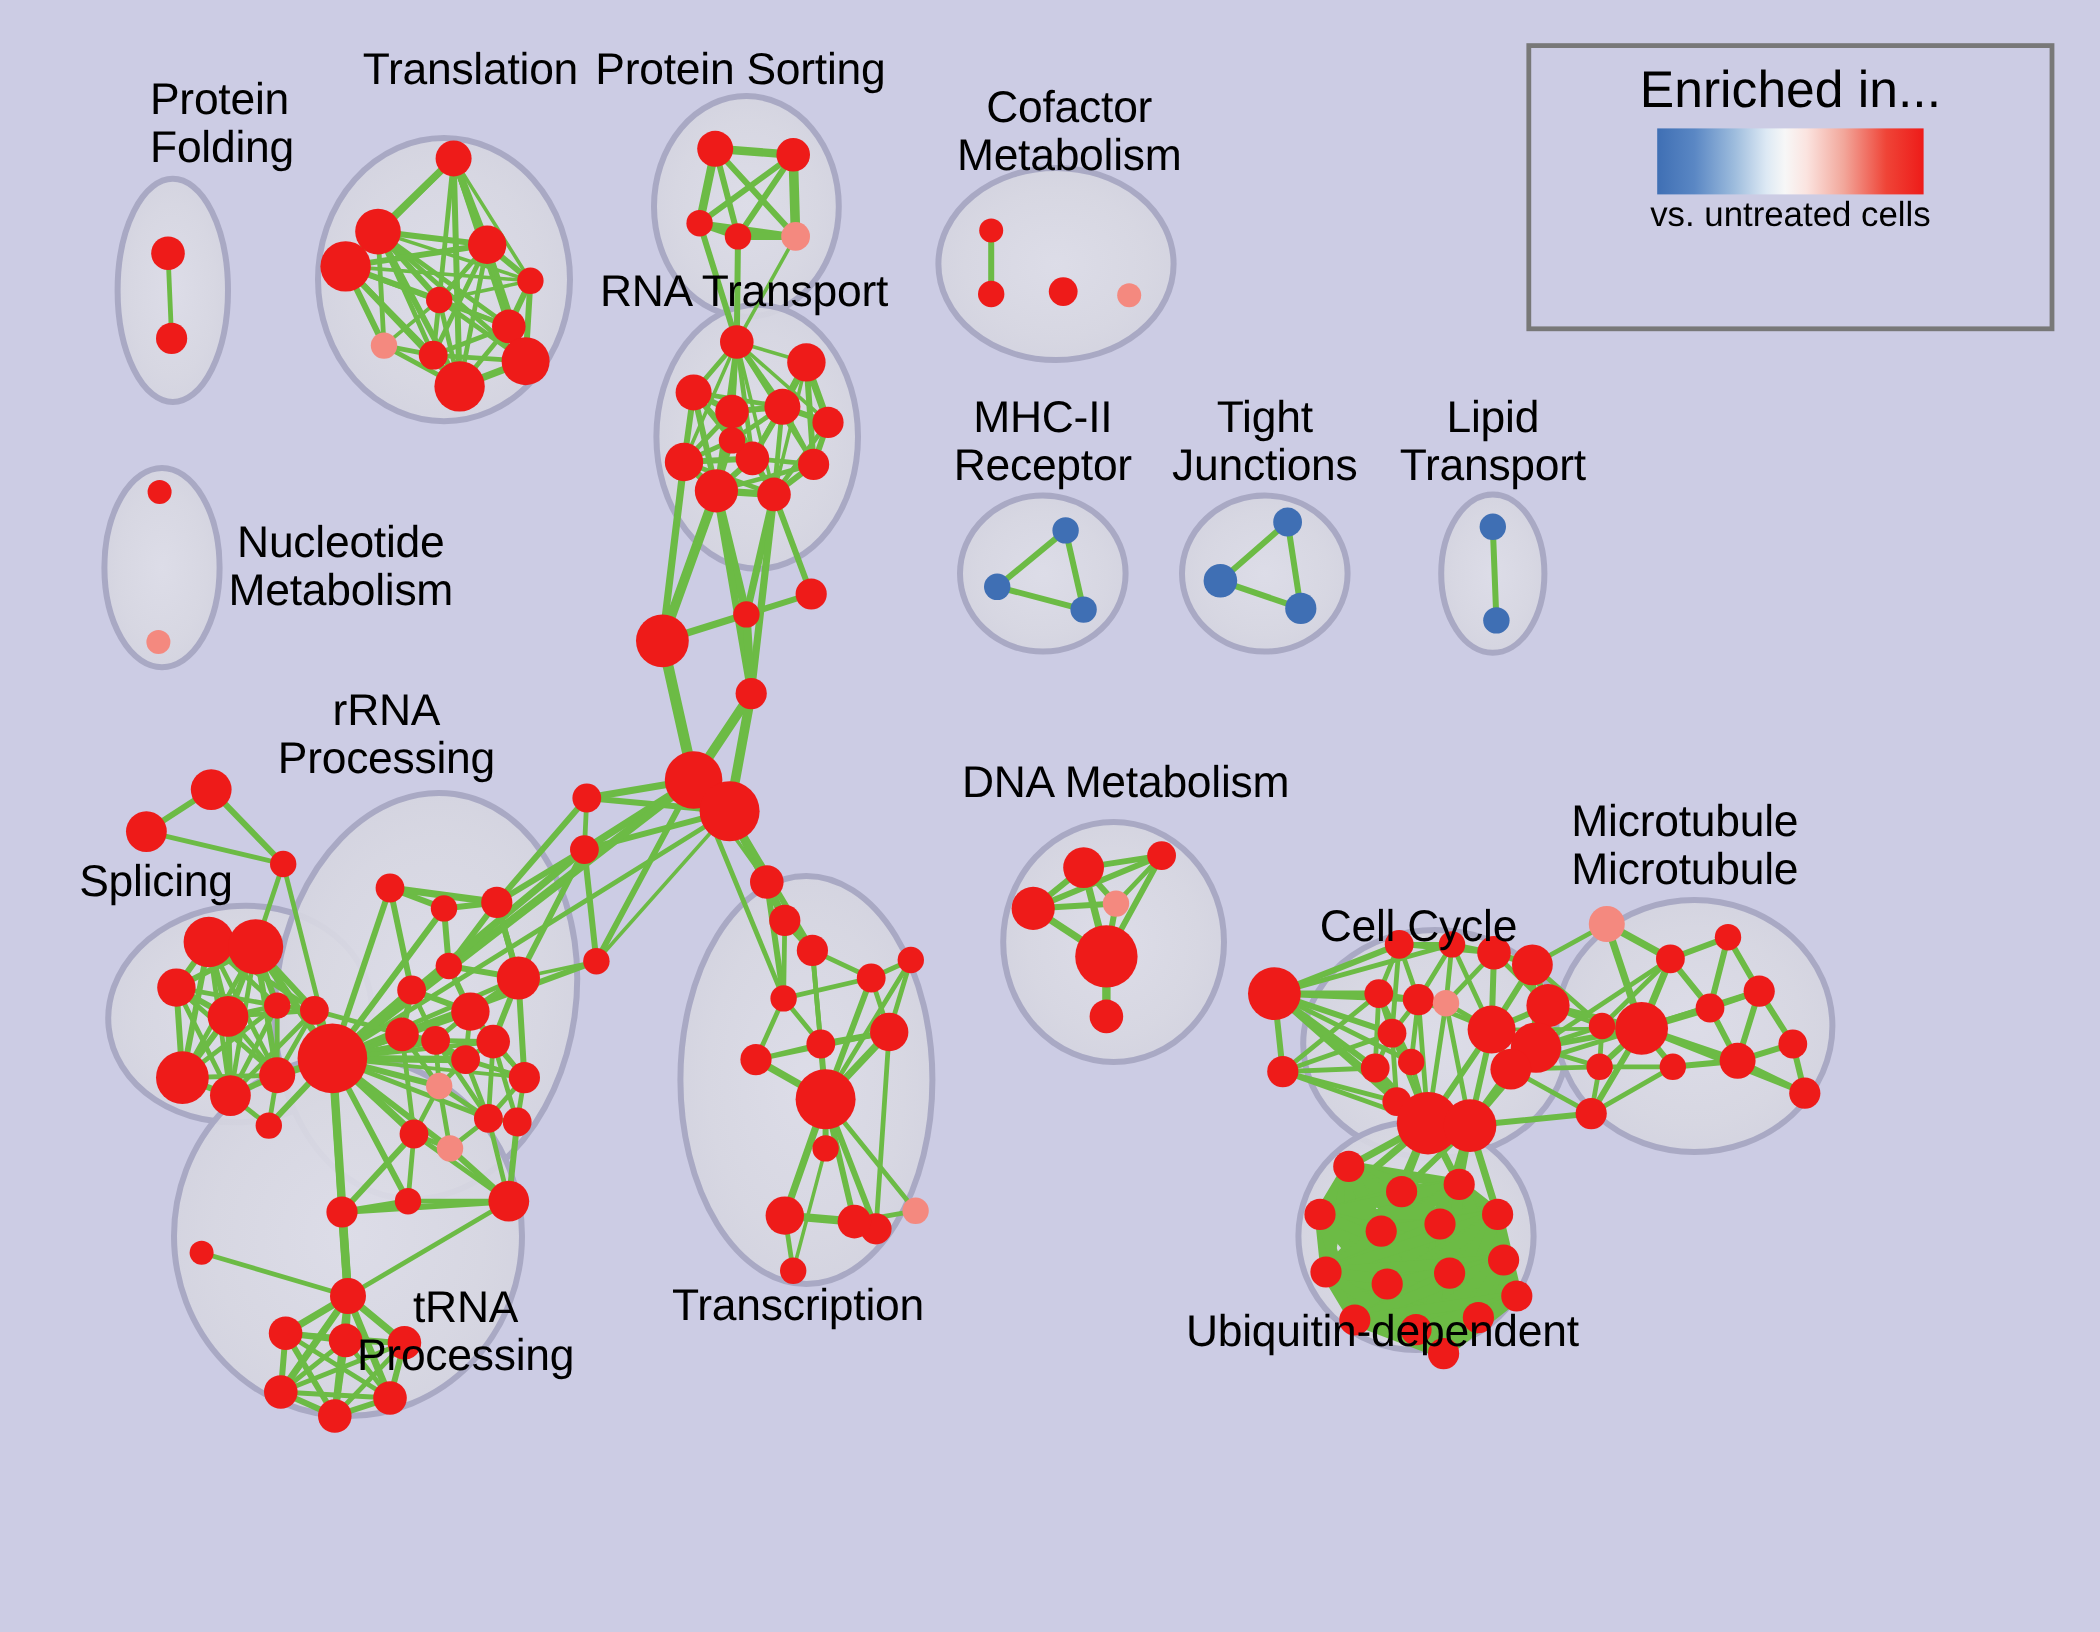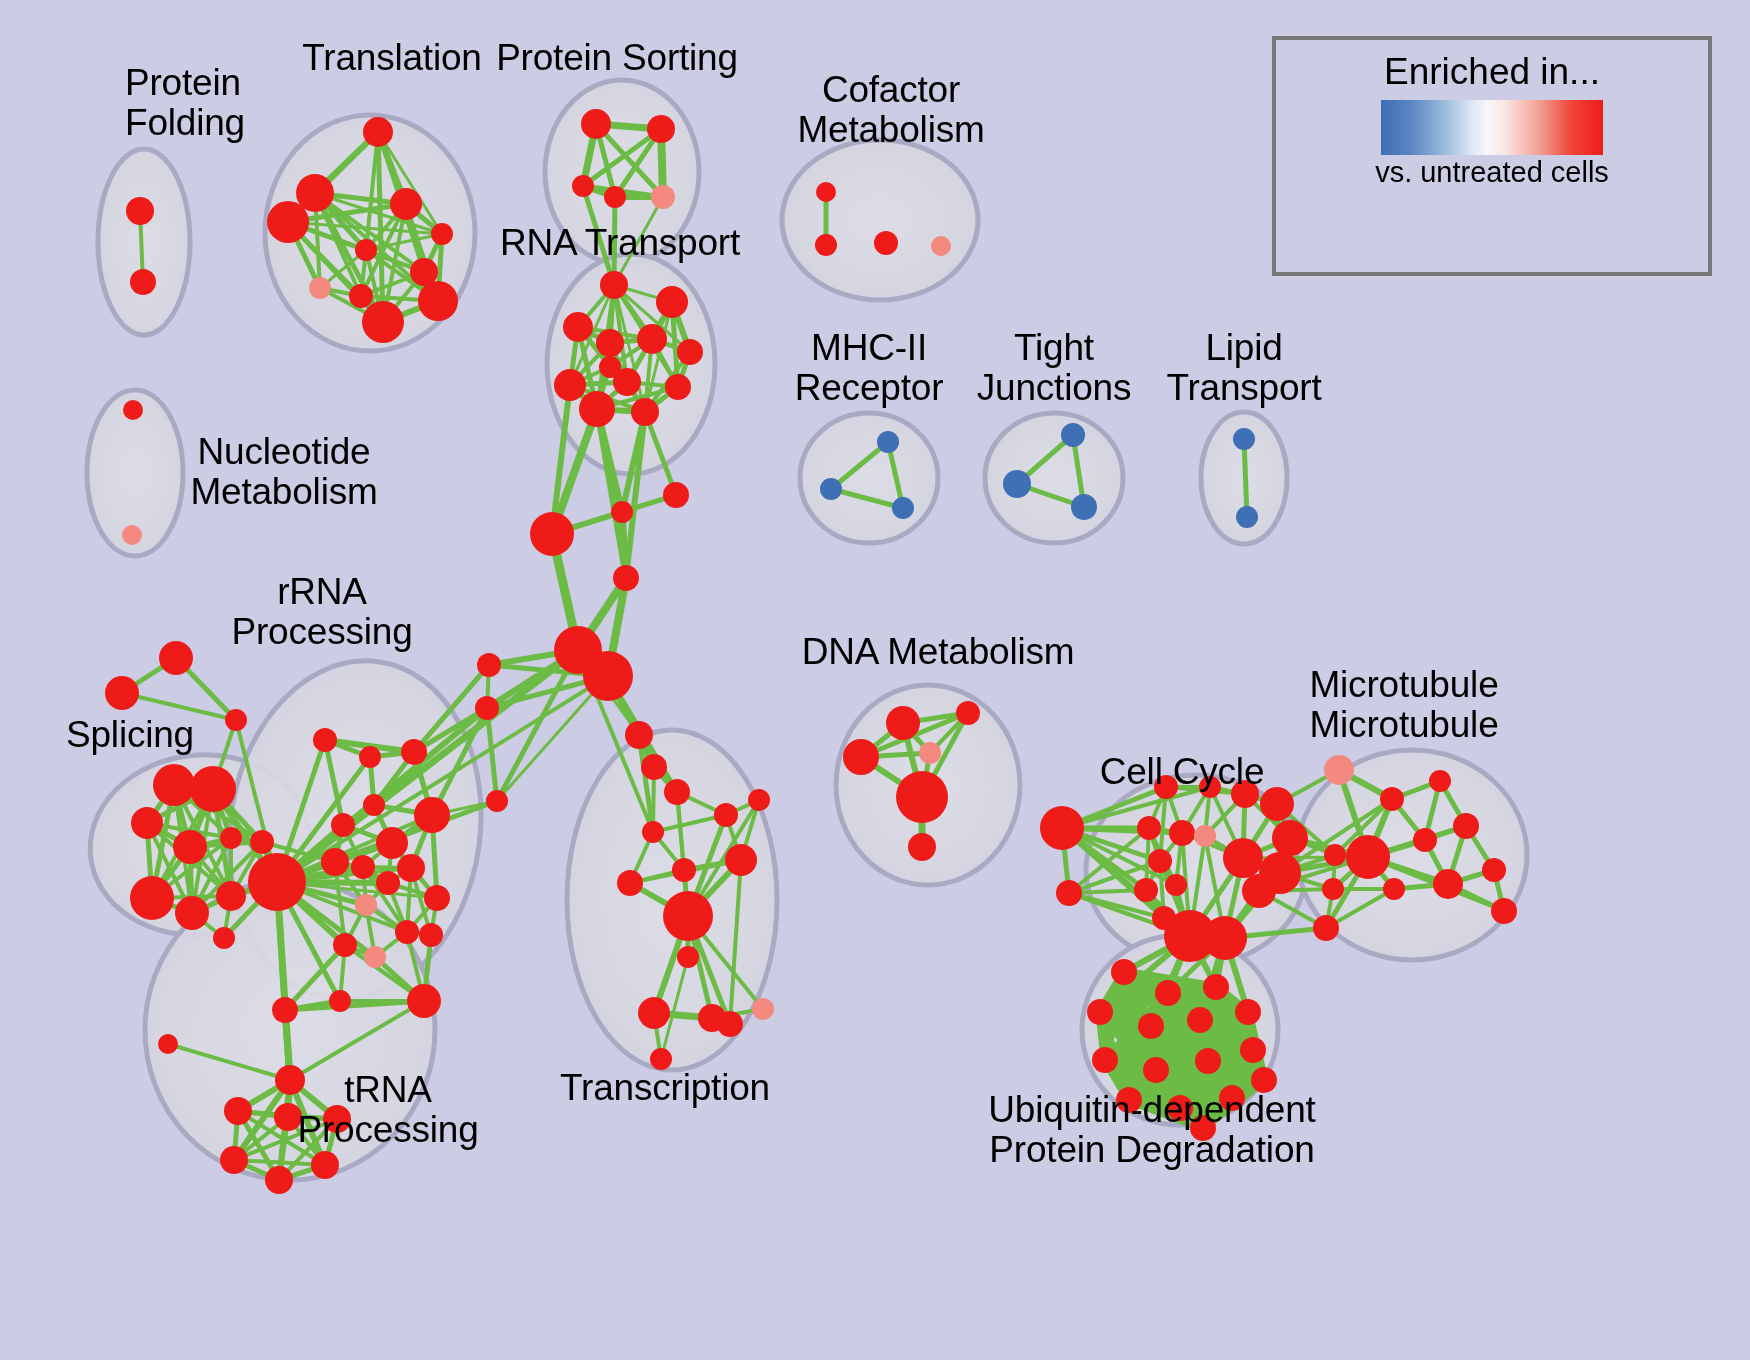--- a/index.html
+++ b/index.html
@@ -43,21 +43,21 @@
     height: 240px;
     background: #ccccE4;
     border: 4px solid #787878;
     box-sizing: border-box;
     display: flex;
     flex-direction: column;
     align-items: center;
   }
   #legend-title {
     margin-top: 11px;
-    font-size: 37px;
+    font-size: 43px;
     color: #000;
     font-family: "Liberation Sans", sans-serif;
   }
   #legend-bar {
     margin-top: 7px;
     width: 222px;
     height: 55px;
     background: linear-gradient(to right,
         #3f6fb4 0%, #5a87c4 14%, #9dbcdd 29%,
         #dde9f4 41%, #f7f7f7 48%, #fbe4e0 56%,
@@ -860,21 +860,21 @@
       <div class="cluster-label cl-center" style="left: 869px; top: 328px;"><div>MHC-II</div><div>Receptor</div></div>
       <div class="cluster-label cl-center" style="left: 1054px; top: 328px;"><div>Tight</div><div>Junctions</div></div>
       <div class="cluster-label cl-center" style="left: 1244px; top: 328px;"><div>Lipid</div><div>Transport</div></div>
       <div class="cluster-label cl-center" style="left: 322px; top: 572px;"><div>rRNA</div><div>Processing</div></div>
       <div class="cluster-label cl-left" style="left: 66px; top: 715px;"><div>Splicing</div></div>
       <div class="cluster-label cl-center" style="left: 938px; top: 632px;"><div>DNA Metabolism</div></div>
       <div class="cluster-label cl-center" style="left: 1404px; top: 665px;"><div>Microtubule</div><div>Microtubule</div></div>
       <div class="cluster-label cl-center" style="left: 1182px; top: 752px; text-align: center;"><div>Cell Cycle</div></div>
       <div class="cluster-label cl-center" style="left: 665px; top: 1068px;"><div>Transcription</div></div>
       <div class="cluster-label cl-center" style="left: 388px; top: 1070px;"><div>tRNA</div><div>Processing</div></div>
-      <div class="cluster-label cl-center" style="left: 1152px; top: 1090px;"><div>Ubiquitin-dependent</div><div>Protein Degradation</div></div>
+      <div class="cluster-label cl-center" style="left: 1152px; top: 1090px;"><div>Ubiquitin-dependent</div></div>
     </div>
 
   <div id="legend">
     <div id="legend-title">Enriched in...</div>
     <div id="legend-bar"></div>
     <div class="legend-sub">vs. untreated cells</div>
   </div>
 
 </div>
 

